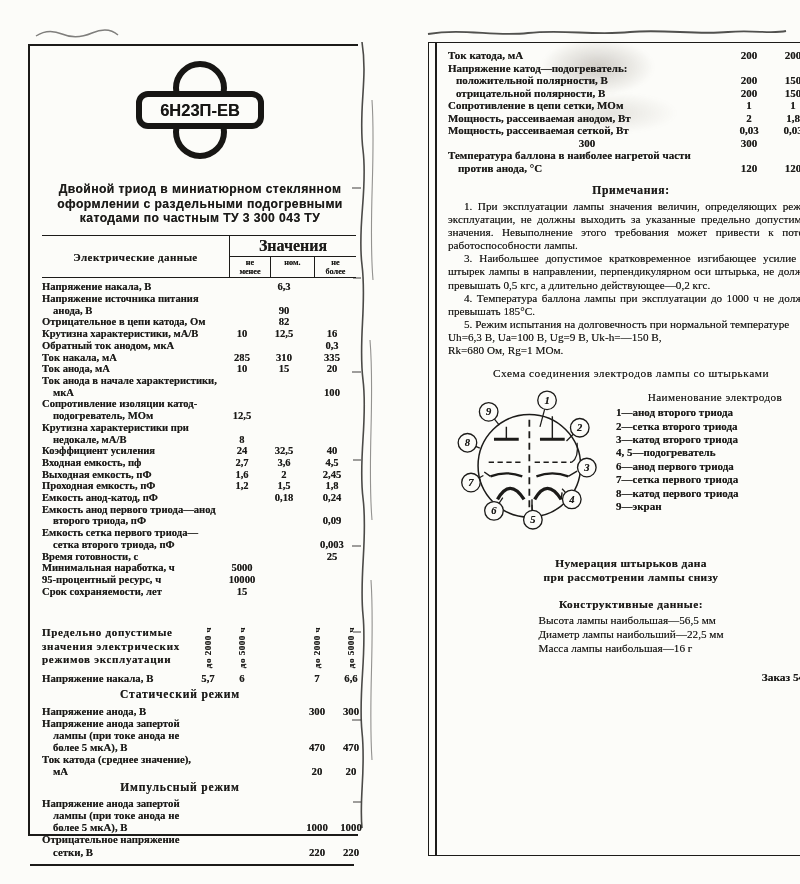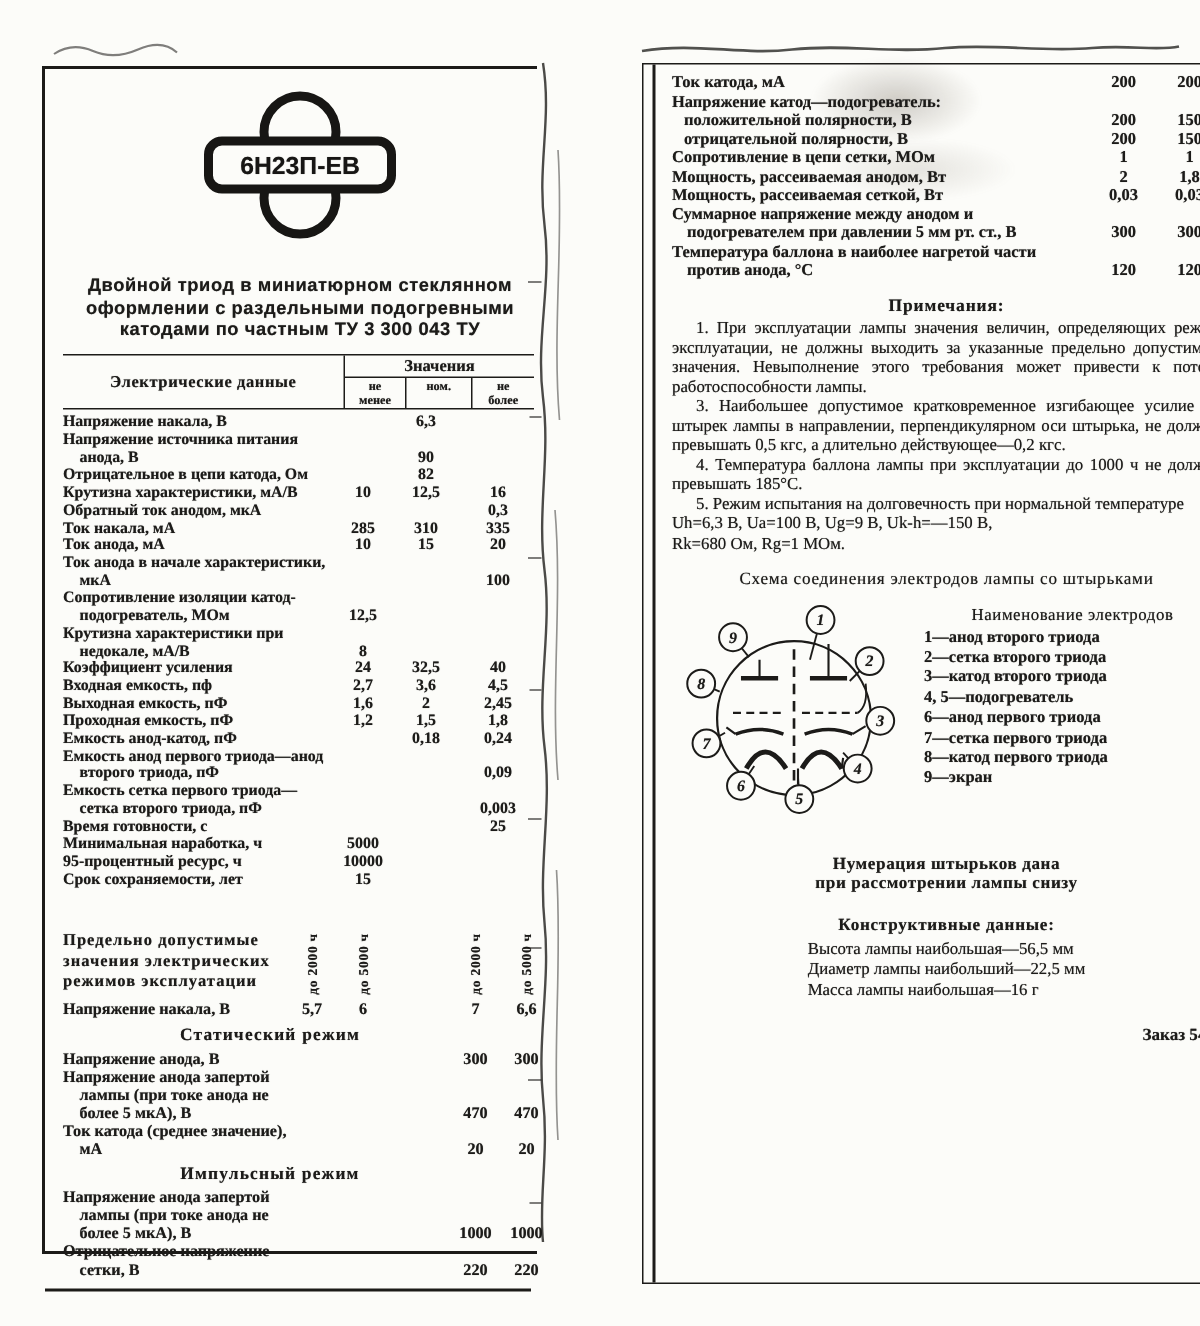--- a/index.html
+++ b/index.html
@@ -16,21 +16,21 @@
   
   .lpage{position:absolute;left:28px;top:44px;width:330px;height:792px;
          border-left:2.2px solid #1c1b19;border-top:2px solid #1c1b19;border-bottom:2.4px solid #1c1b19;
          padding:0 0 0 12px;box-sizing:border-box;}
   .logo-wrap{text-align:center;margin-top:12px;}
   .desc{margin-top:16px;text-align:center;white-space:pre-line;
         font-family:"Liberation Sans",sans-serif;font-weight:700;font-size:12.2px;line-height:14.6px;letter-spacing:.4px;}
   .lhead{display:grid;grid-template-columns:188px 1fr;border-top:1.8px solid #1c1b19;border-bottom:1.8px solid #1c1b19;margin-top:9px;margin-right:2px;}
   .lhead .hleft{display:flex;align-items:center;justify-content:center;border-right:1.4px solid #1c1b19;
         font-size:11px;font-weight:700;letter-spacing:.4px;}
-  .zn-title{text-align:center;font-weight:700;font-size:11px;border-bottom:1.2px solid #1c1b19;padding:1px 0;}
+  .zn-title{text-align:center;font-weight:700;font-size:16px;border-bottom:1.2px solid #1c1b19;padding:1px 0;}
   .zn-sub{display:grid;grid-template-columns:40px 44px 1fr;}
   .zn-sub .sc{text-align:center;font-size:8.2px;line-height:8.8px;font-weight:700;white-space:pre-line;padding:2px 0 1px;}
   .zn-sub .sc + .sc{border-left:1.2px solid #1c1b19;}
   .mrow{display:grid;grid-template-columns:180px 40px 44px 52px;align-items:end;
         font-size:10.6px;line-height:11.7px;font-weight:700;}
   .mrow .lab{padding-left:11px;text-indent:-11px;}
   .mrow .val{text-align:center;}
   .mrows{margin-top:3px;margin-right:2px;}
   .limhead{display:grid;grid-template-columns:150px 32px 36px 40px 34px 34px;align-items:end;margin-top:7px;}
   .limhead .ltitle{font-size:11px;line-height:13.4px;font-weight:700;letter-spacing:.7px;padding-bottom:2px;}
@@ -369,21 +369,20 @@
           <div class="lab">Мощность, рассеиваемая анодом, Вт</div>
           <div class="val">2</div>
           <div class="val">1,8</div>
         </div>
         <div class="rrow">
           <div class="lab">Мощность, рассеиваемая сеткой, Вт</div>
           <div class="val">0,03</div>
           <div class="val">0,03</div>
         </div>
         <div class="rrow">
-          <div class="lab">Суммарное напряжение между анодом и подогревателем при давлении 5 мм рт. ст., В</div>
           <div class="val">300</div>
           <div class="val">300</div>
         </div>
         <div class="rrow">
           <div class="lab">Температура баллона в наиболее нагретой части против анода, °С</div>
           <div class="val">120</div>
           <div class="val">120</div>
         </div>
       </div>
 

